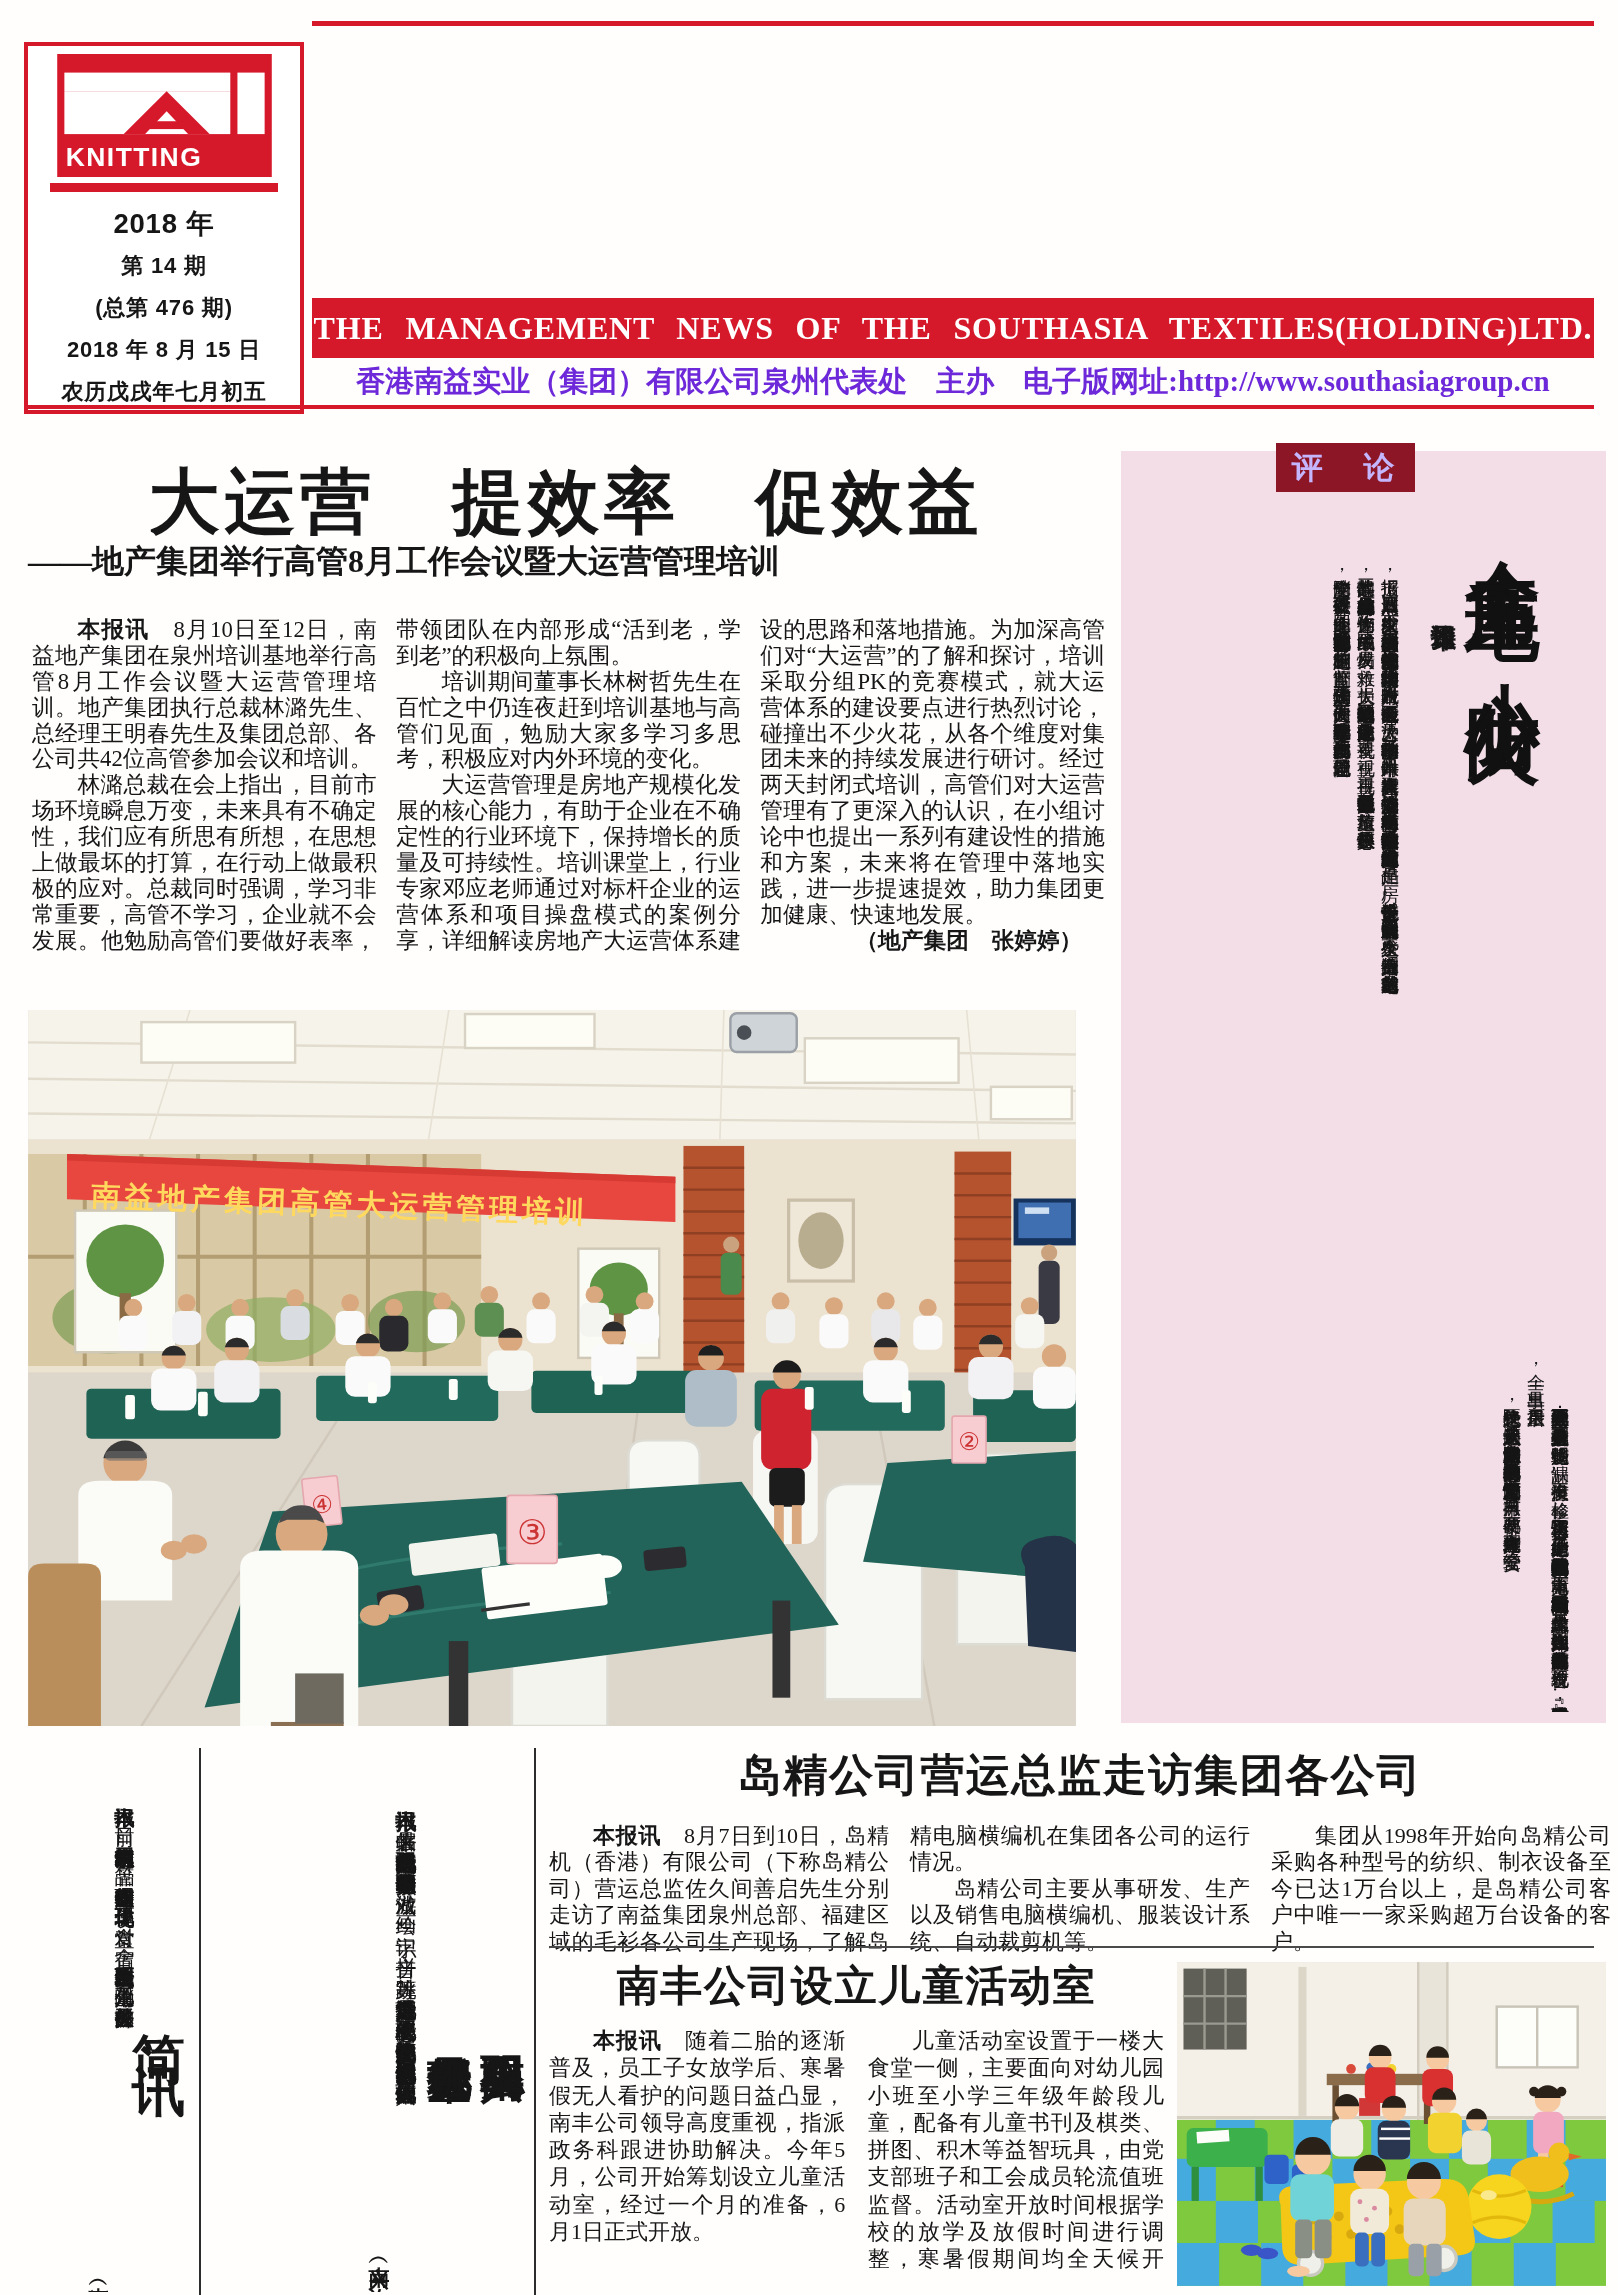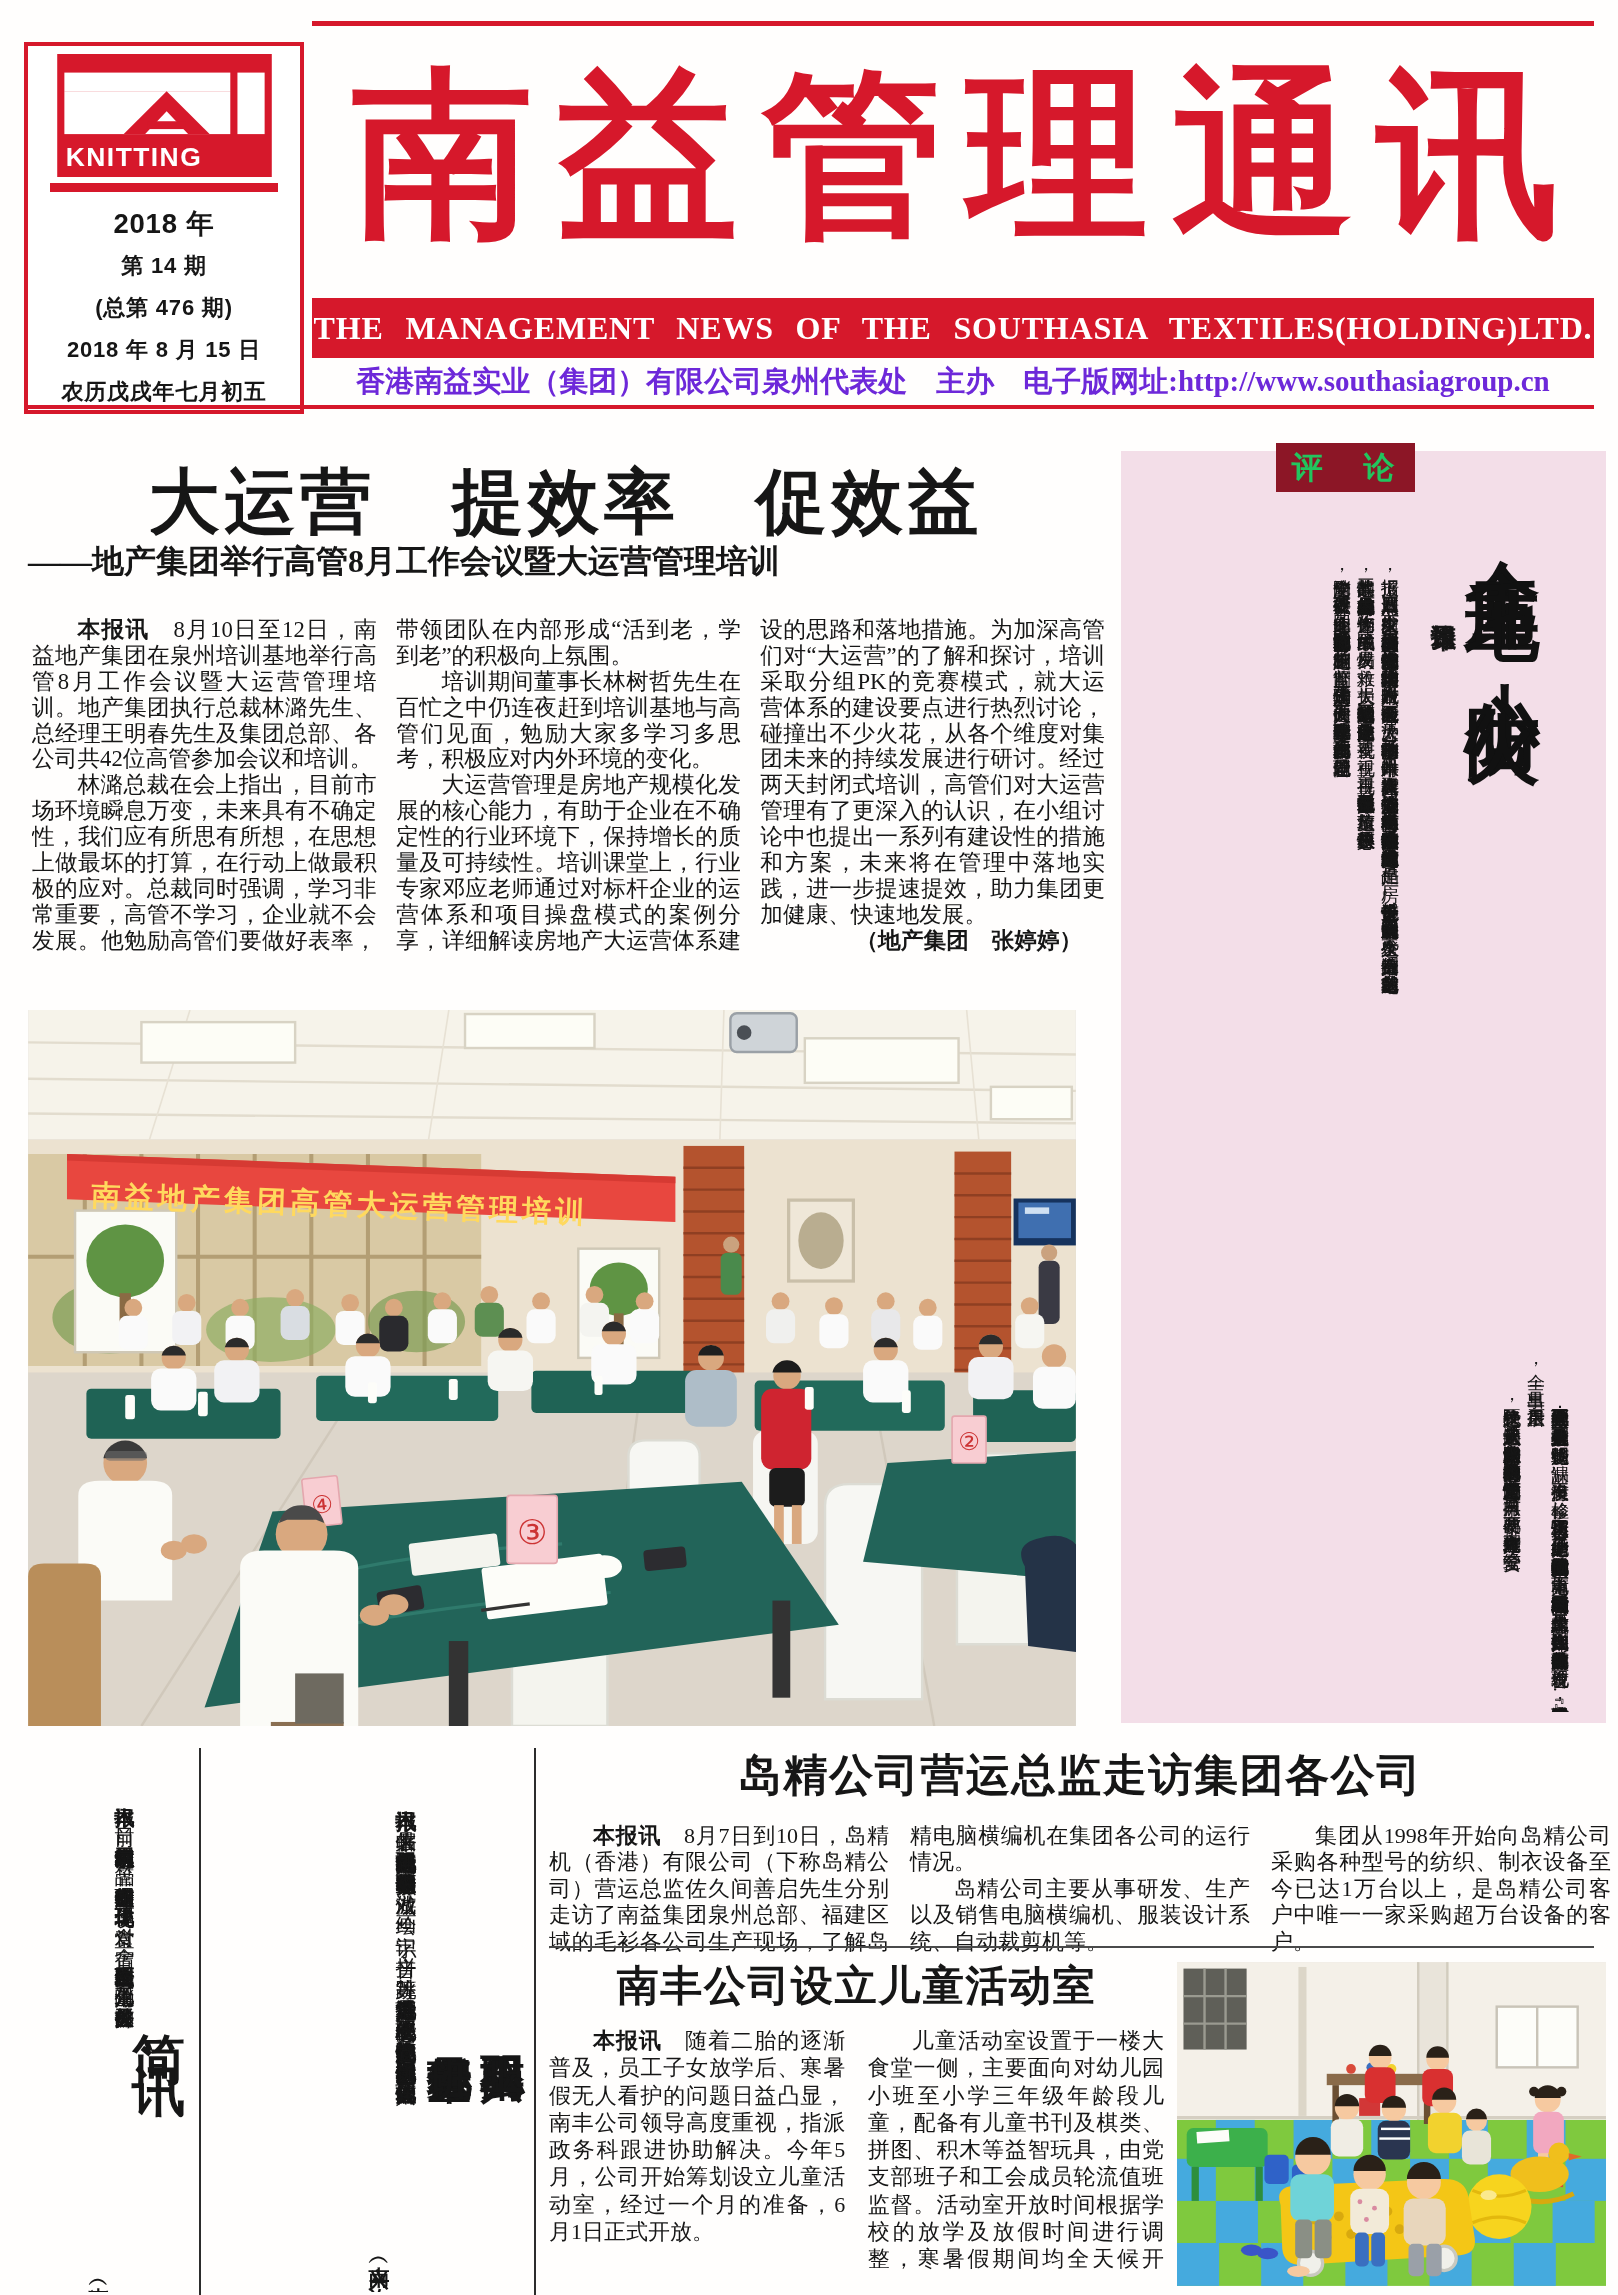--- a/index.html
+++ b/index.html
@@ -31,21 +31,21 @@
   .lead-subtitle{left:28px;top:540px;width:1076px;font-size:32px;font-weight:bold;}
   .lead-cols{left:32px;top:617px;width:1073px;height:382px;column-count:3;column-gap:19.4px;
              font-size:22.7px;line-height:1.14;text-align:justify;overflow:hidden;}
   .lead-cols p{margin:0;text-indent:2em;}
   .lead-in{font-weight:bold;}
   .byline-h{text-align:right;font-weight:bold;padding-right:22.7px;}
 
   
   .comment-panel{left:1121px;top:451px;width:485px;height:1272px;background:#f3dee8;}
   .comment-badge{position:absolute;left:155px;top:-8px;width:139px;height:49px;background:#8c1626;
-                 color:#22c55e;display:flex;align-items:center;justify-content:center;
+                 color:#c4b5fd;display:flex;align-items:center;justify-content:center;
                  font-size:31px;font-weight:bold;letter-spacing:4.9px;}
   .v{writing-mode:vertical-rl;-webkit-writing-mode:vertical-rl;text-orientation:mixed;}
   .comment-title{position:absolute;right:53px;top:49px;height:833px;font-size:74px;
                  font-weight:bold;letter-spacing:9.7px;color:#111;}
   .comment-author{position:absolute;right:146px;top:154px;height:210px;font-size:25px;font-weight:bold;}
   .comment-band{position:absolute;overflow:hidden;text-align:justify;}
   .comment-band p{margin:0;text-indent:2em;}
   .band-upper{left:11.3px;top:78px;right:204px;height:790px;font-size:18px;line-height:24px;}
   .band-lower{left:11.3px;top:908px;right:34px;height:353px;font-size:18px;line-height:24px;}
 
@@ -99,21 +99,20 @@
     <div class="logo-strip"></div>
     <div class="date-block">
       <div class="date-line year">2018 年</div>
       <div class="date-line">第 14 期</div>
       <div class="date-line">(总第 476 期)</div>
       <div class="date-line">2018 年 8 月 15 日</div>
       <div class="date-line">农历戊戌年七月初五</div>
     </div>
   </div>
 
-  <div class="abs masthead-title">南益管理通讯</div>
   <div class="abs eng-bar">THE  MANAGEMENT  NEWS  OF  THE  SOUTHASIA  TEXTILES(HOLDING)LTD.</div>
   <div class="abs org-line">香港南益实业（集团）有限公司泉州代表处　主办　电子版网址:http://www.southasiagroup.cn</div>
   <div class="abs rule-red" style="left:24px;top:405px;width:1570px;height:4px;"></div>
 
   <div class="abs lead-headline">大运营　提效率　促效益</div>
   <div class="abs lead-subtitle">——地产集团举行高管8月工作会议暨大运营管理培训</div>
 
   <div class="abs lead-cols">
     <p><span class="lead-in">本报讯</span><span>　8月10日至12日，南益地产集团在泉州培训基地举行高管8月工作会议暨大运营管理培训。地产集团执行总裁林潞先生、总经理王明春先生及集团总部、各公司共42位高管参加会议和培训。</span></p>
     <p>林潞总裁在会上指出，目前市场环境瞬息万变，未来具有不确定性，我们应有所思有所想，在思想上做最坏的打算，在行动上做最积极的应对。总裁同时强调，学习非常重要，高管不学习，企业就不会发展。他勉励高管们要做好表率，带领团队在内部形成“活到老，学到老”的积极向上氛围。</p>

